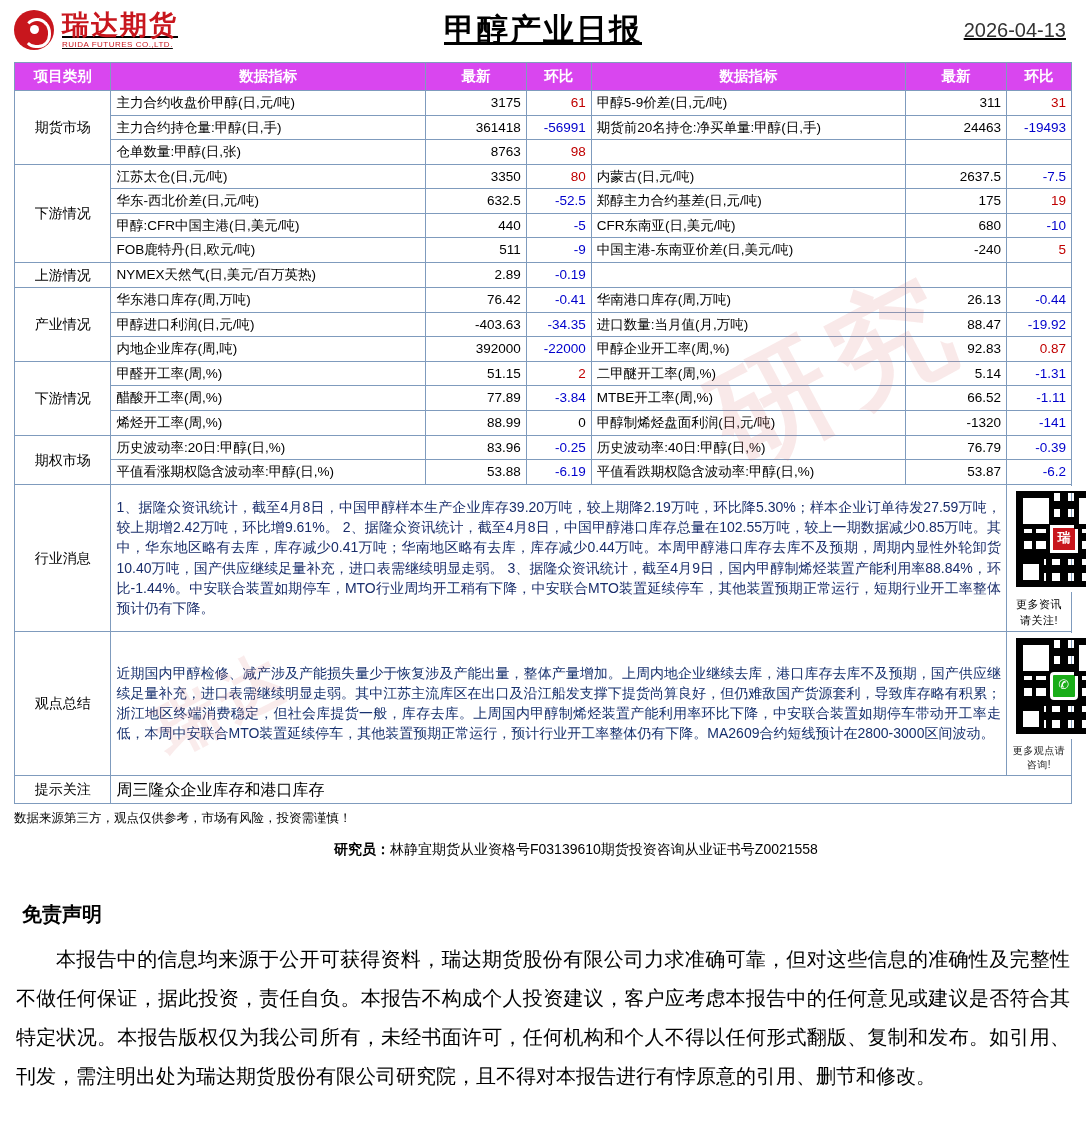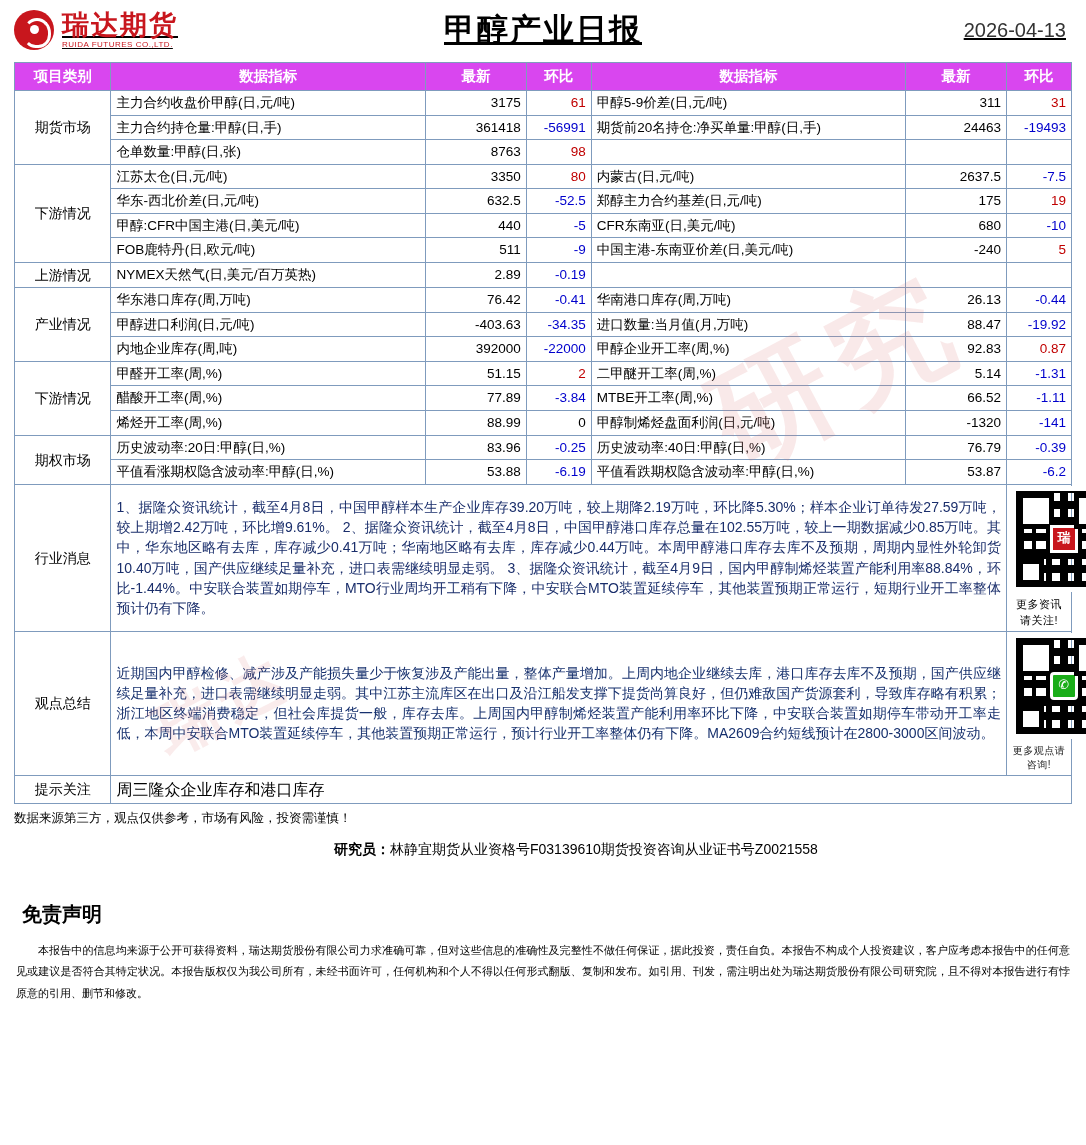--- a/index.html
+++ b/index.html
@@ -206,21 +206,21 @@
     padding-left: 320px;
   }
   .researcher .rlabel { font-weight: bold; }
   .disclaimer-title {
     margin: 42px 0 0 22px;
     font-size: 20px;
     font-weight: bold;
   }
   .disclaimer-body {
     margin: 12px 16px 18px 16px;
-    font-size: 11px;
+    font-size: 20px;
     line-height: 1.95;
     text-align: justify;
     text-indent: 2em;
   }
 
   
   .watermark {
     position: absolute;
     right: 120px;
     top: 290px;

